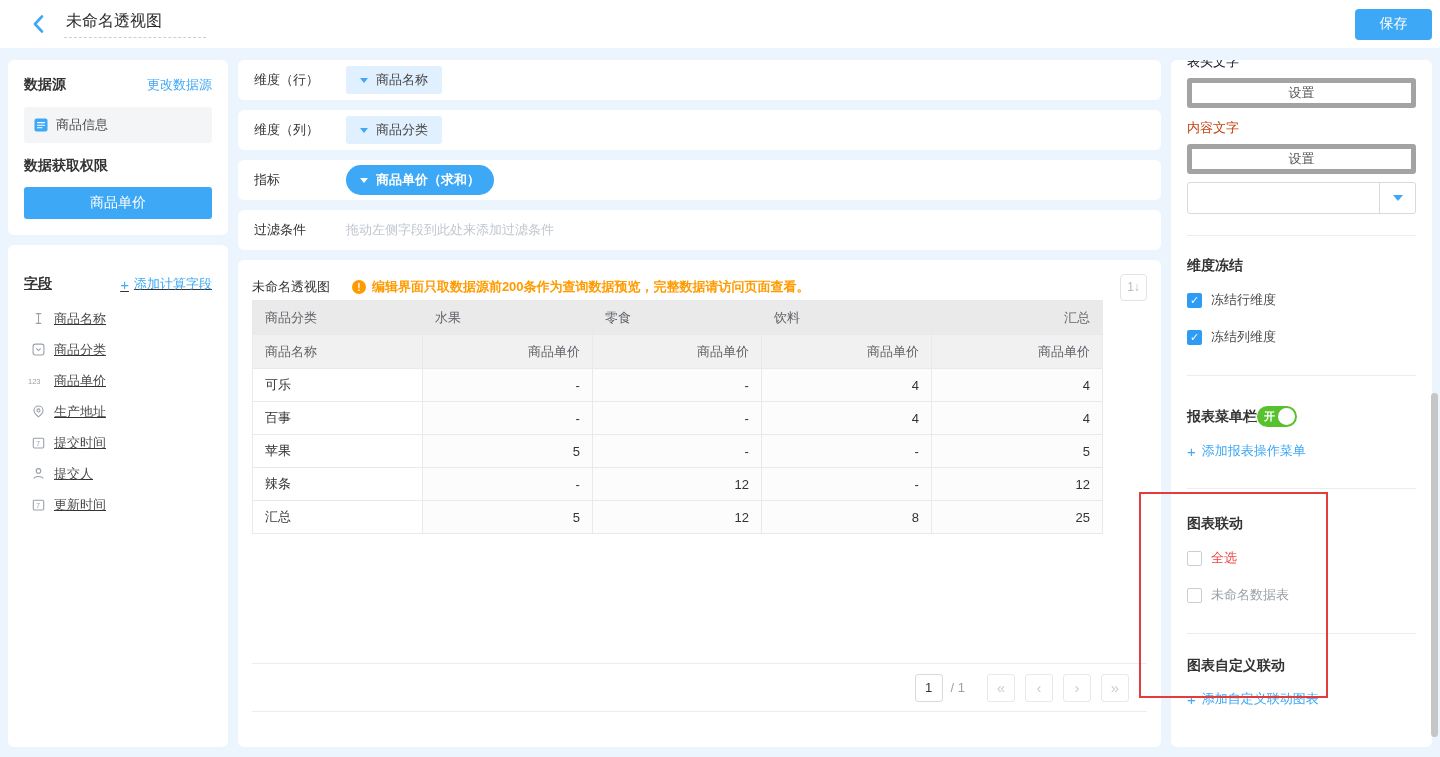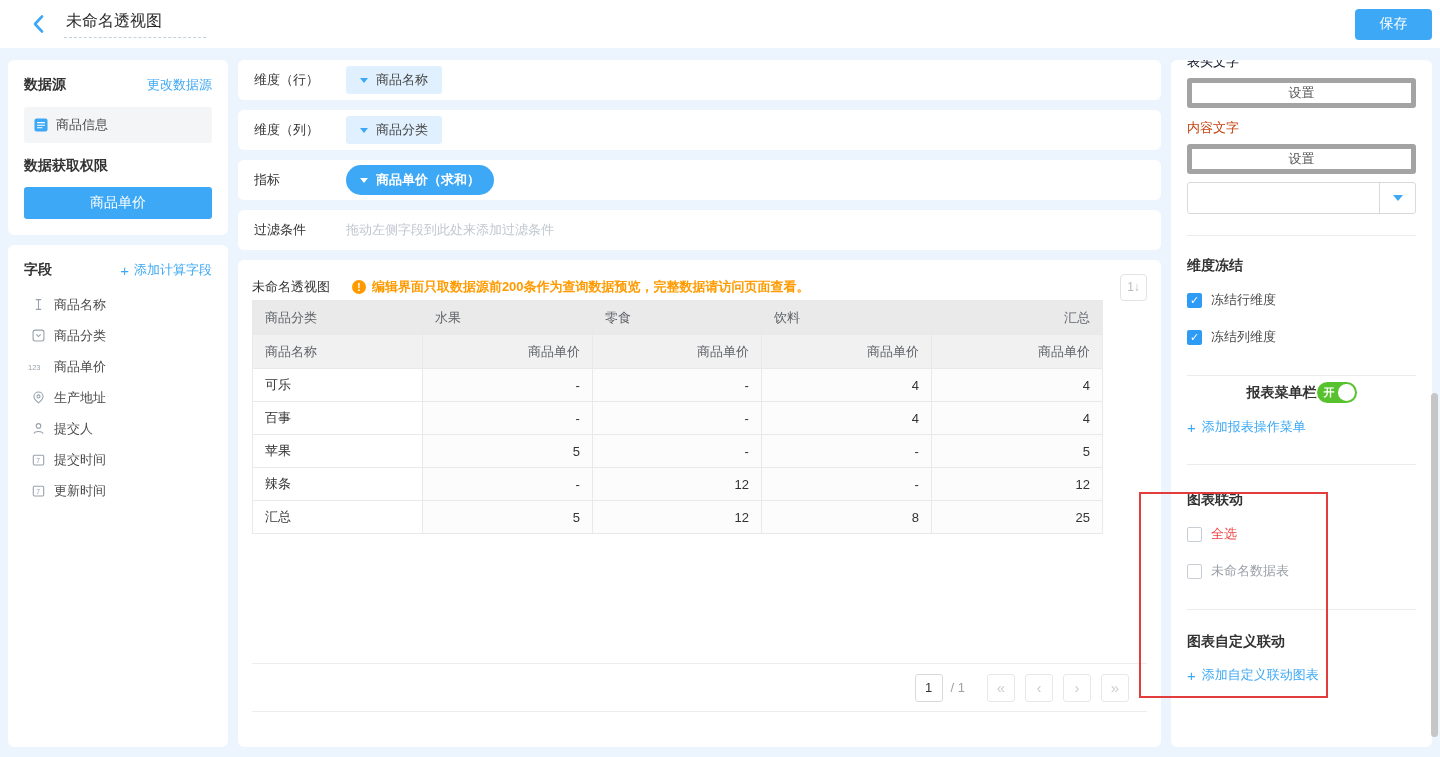--- a/index.html
+++ b/index.html
@@ -21,21 +21,21 @@
   .col-right { width:284px; }
 
   
   .card-ds { height:175px; padding:16px 16px 0; }
   .row-split { display:flex; align-items:flex-start; justify-content:space-between; }
   .sec-title { font-size:14px; font-weight:700; color:#333; }
   .link { color:#3da8f5; font-size:13px; cursor:pointer; text-decoration:none; }
   .ds-item { margin-top:13px; height:36px; background:#f4f5f6; border-radius:3px; display:flex; align-items:center; gap:8px; padding:0 10px; font-size:13px; color:#4a4a4a; cursor:pointer; }
   .perm-title { margin-top:14px; }
   .perm-btn { margin-top:12px; width:100%; height:32px; background:#3da8f5; border:none; border-radius:3px; color:#fff; font-size:14px; cursor:pointer; }
-  .card-fields { flex:1; padding:16px 16px 0; }
+  .card-fields { flex:1; padding:30px 16px 0;text-decoration:underline; }
   .add-link { display:flex; align-items:center; gap:5px; }
   .plus-glyph { font-size:15px; line-height:13px; }
   .field-list { margin-top:10px; }
   .field-item { display:flex; align-items:center; gap:9px; height:31px; padding-left:4px; font-size:13px; color:#4a4a4a; cursor:grab; }
   .f-icon { width:17px; display:flex; align-items:center; justify-content:flex-end; }
 
   
   .cfg-row { flex:0 0 40px; display:flex; align-items:center; padding:0 16px; }
   .cfg-label { width:92px; font-size:13px; color:#333; flex-shrink:0; }
   .tag { display:flex; align-items:center; height:28px; padding:0 14px; border-radius:3px; background:#e0f0fe; font-size:13px; color:#444; cursor:pointer; }
@@ -70,21 +70,21 @@
   .clip-label { margin-top:-7px; font-size:13px; color:#0f172a; }
   .set-btn { margin-top:7px; width:100%; height:30px; border:5px solid #a3a3a3; border-radius:3px; background:#fff; font-size:13px; color:#555; cursor:pointer; }
   .fld-label { margin-top:11px; font-size:13px; color:#c2410c; }
   .dropdown { margin-top:8px; height:32px; border:1px solid #d9d9d9; border-radius:3px; display:flex; align-items:center; cursor:pointer; }
   .dd-value { flex:1; font-size:13px; color:#333; padding:0 10px; }
   .dd-arrow { width:36px; height:100%; border-left:1px solid #d9d9d9; display:flex; align-items:center; justify-content:center; }
   .dd-caret { width:0; height:0; border-left:5px solid transparent; border-right:5px solid transparent; border-top:6px solid #3da8f5; }
   .divider { height:1px; background:#ececec; }
   .d1 { margin-top:21px; } .d2 { margin-top:29px; } .d3 { margin-top:28px; }
   .rt-title { font-size:14px; font-weight:700; color:#333; }
-  .t1 { margin-top:21px; } .t2 { margin-top:6px; display:flex; align-items:center; justify-content:center; }
+  .t1 { margin-top:21px; } .t2 { margin-top:30px; display:flex; align-items:center; justify-content:flex-start; }
   .t3 { margin-top:26px; } .t4 { margin-top:23px; }
   .cb-row { display:flex; align-items:center; gap:9px; font-size:13px; color:#4a4a4a; cursor:pointer; }
   .cb1 { margin-top:16px; } .cb2 { margin-top:19px; }
   .cb { width:15px; height:15px; border-radius:2px; flex-shrink:0; }
   .cb.checked { background:#2e9cf5; color:#fff; font-size:11px; line-height:15px; text-align:center; }
   .cb.empty { border:1px solid #c9ced4; background:#fff; }
   .lbl-blue { color:#ef4444; } .lbl-gray { color:#9aa0a6; }
   .rt-link { margin-top:15px; display:flex; align-items:center; gap:6px; font-size:13px; }
   .toggle { width:40px; height:21px; border-radius:11px; background:#57c22d; position:relative; cursor:pointer; }
   .toggle-text { position:absolute; left:7px; top:4px; color:#fff; font-size:11px; line-height:13px; }
@@ -167,34 +167,34 @@
                 <svg width="13" height="13" viewBox="0 0 12 12">
                   <path d="M6 11C6 11 1.8 7.8 1.8 5.1a4.2 4.2 0 1 1 8.4 0C10.2 7.8 6 11 6 11Z" stroke="#98a1ab" fill="none"></path>
                   <circle cx="6" cy="5" r="1.4" stroke="#98a1ab" fill="none"></circle>
                 </svg>
               </span>
               <span>生产地址</span>
             </div>
             <div class="field-item">
               <span class="f-icon">
                 <svg width="13" height="13" viewBox="0 0 12 12">
+                  <rect x="1.2" y="2" width="9.6" height="9" rx="1" stroke="#98a1ab" fill="none"></rect>
+                  <text x="4" y="9.6" font-size="6.2" fill="#98a1ab">7</text>
+                </svg>
+              </span>
+              <span>提交时间</span>
+            </div>
+            <div class="field-item">
+              <span class="f-icon">
+                <svg width="13" height="13" viewBox="0 0 12 12">
                   <circle cx="6" cy="3.6" r="2.1" stroke="#98a1ab" fill="none"></circle>
                   <path d="M1.8 10.8c.4-2.7 8-2.7 8.4 0" stroke="#98a1ab" fill="none"></path>
                 </svg>
               </span>
               <span>提交人</span>
-            </div>
-            <div class="field-item">
-              <span class="f-icon">
-                <svg width="13" height="13" viewBox="0 0 12 12">
-                  <rect x="1.2" y="2" width="9.6" height="9" rx="1" stroke="#98a1ab" fill="none"></rect>
-                  <text x="4" y="9.6" font-size="6.2" fill="#98a1ab">7</text>
-                </svg>
-              </span>
-              <span>提交时间</span>
             </div>
             <div class="field-item">
               <span class="f-icon">
                 <svg width="13" height="13" viewBox="0 0 12 12">
                   <rect x="1.2" y="2" width="9.6" height="9" rx="1" stroke="#98a1ab" fill="none"></rect>
                   <text x="4" y="9.6" font-size="6.2" fill="#98a1ab">7</text>
                 </svg>
               </span>
               <span>更新时间</span>
             </div>

